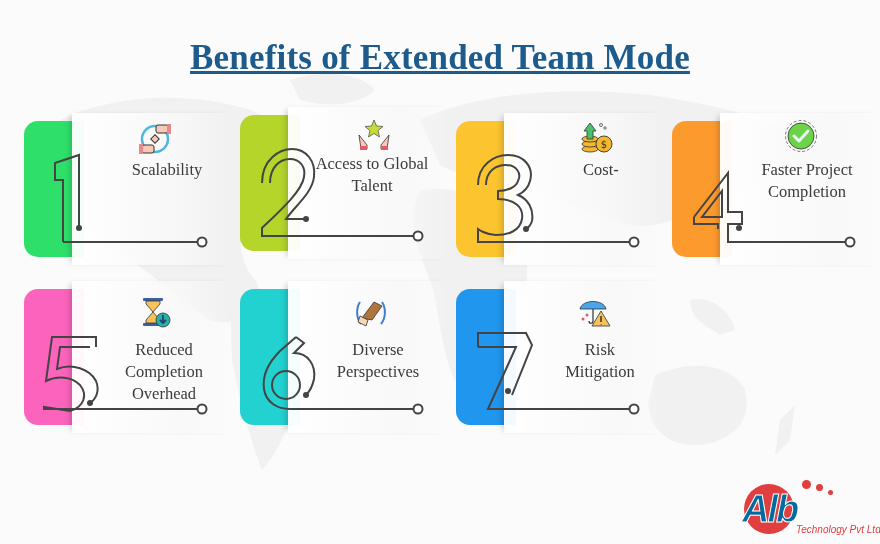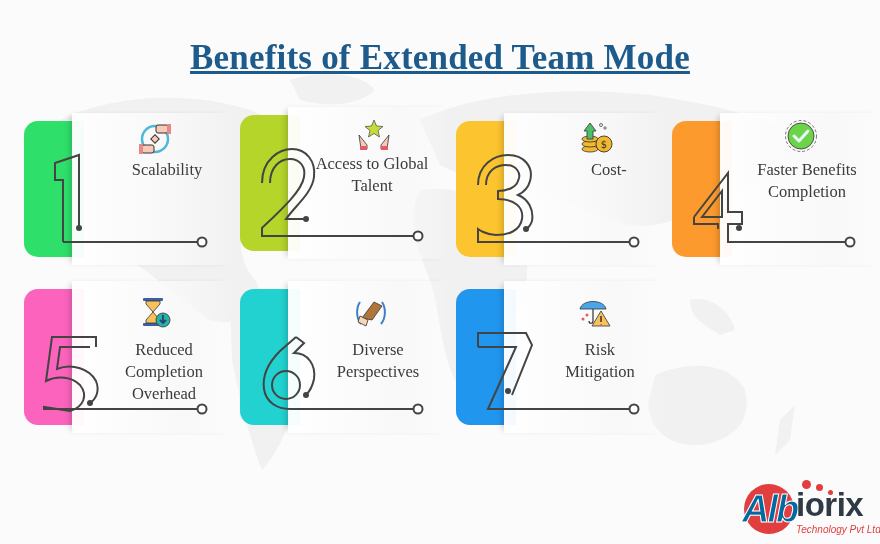--- a/index.html
+++ b/index.html
@@ -145,21 +145,21 @@
   <svg class="icon" style="left:124px; top:0px;" viewBox="0 0 34 34">
     <ellipse cx="10" cy="28" rx="8" ry="3" fill="#f3b82d" stroke="#333" stroke-width="0.8"></ellipse>
     <ellipse cx="10" cy="23" rx="8" ry="3" fill="#f3b82d" stroke="#333" stroke-width="0.8"></ellipse>
     <ellipse cx="10" cy="18" rx="8" ry="3" fill="#f3b82d" stroke="#333" stroke-width="0.8"></ellipse>
     <path d="M10,2 L16,10 L13,10 L13,18 L7,18 L7,10 L4,10 Z" fill="#4dbf6b" stroke="#333" stroke-width="0.8"></path>
     <circle cx="24" cy="23" r="8" fill="#f3b82d" stroke="#333" stroke-width="0.9"></circle>
     <text x="24" y="27" font-size="10" text-anchor="middle" fill="#333" font-family="DejaVu Sans, sans-serif">$</text>
     <circle cx="21" cy="4" r="1.5" fill="none" stroke="#333" stroke-width="0.7"></circle>
     <circle cx="25" cy="7" r="1.2" fill="none" stroke="#333" stroke-width="0.7"></circle>
   </svg>
-  <div class="label" style="left:80px; top:38px; width:146px;">
+  <div class="label" style="left:72px; top:38px; width:146px;">
     <div>Cost-</div>
   </div>
 </div>
 
 <div class="card" style="left:672px; top:121px;">
   <div class="color-block" style="background:#fd9a2e;"></div>
   <div class="panel"></div>
   <svg class="digit" viewBox="0 0 200 136">
     <g fill="none" stroke="#444" stroke-width="2">
       <path d="M22,96 L56,52 L56,91 L70,91 L70,103 L56,103 L56,121 L174,121"></path>
@@ -168,21 +168,21 @@
     </g>
     <circle cx="67" cy="107" r="3" fill="#444"></circle>
     <circle cx="178" cy="121" r="4.5" fill="#fff" stroke="#444" stroke-width="2"></circle>
   </svg>
   <svg class="icon" style="left:112px; top:-2px;" viewBox="0 0 34 34">
     <circle cx="17" cy="17" r="15.5" fill="none" stroke="#555" stroke-width="0.8" stroke-dasharray="3 2"></circle>
     <circle cx="17" cy="17" r="13" fill="#6dd44a" stroke="#333" stroke-width="0.8"></circle>
     <path d="M10,17 L15,22 L24,12" fill="none" stroke="#e8f7fb" stroke-width="3" stroke-linecap="round" stroke-linejoin="round"></path>
   </svg>
   <div class="label" style="left:62px; top:38px; width:146px;">
-    <div>Faster Benefits</div>
+    <div>Faster Project</div>
     <div>Completion</div>
   </div>
 </div>
 
 <div class="card" style="left:24px; top:289px;">
   <div class="color-block" style="background:#fb63bd;"></div>
   <div class="panel"></div>
   <svg class="digit" viewBox="0 0 200 136">
     <g fill="none" stroke="#444" stroke-width="2">
       <path d="M72,58 L72,48 L28,48 L22,92 C34,86 48,88 56,96 C64,106 60,118 46,122 L20,118 L20,120 L174,120"></path>
@@ -250,18 +250,17 @@
   </svg>
   <div class="label" style="left:82px; top:50px; width:124px;">
     <div>Risk</div>
     <div>Mitigation</div>
   </div>
 </div>
 
 <div class="logo">
   <div class="ring"></div>
   <span class="alb">Alb</span>
-  <span class="iorix">iorix</span>
   <div class="dot" style="left:64px; top:2px; width:9px; height:9px;"></div>
   <div class="dot" style="left:78px; top:6px; width:7px; height:7px;"></div>
   <div class="dot" style="left:90px; top:12px; width:5px; height:5px;"></div>
   <span class="sub">Technology Pvt Ltd</span>
 </div>
 
 </body></html>

